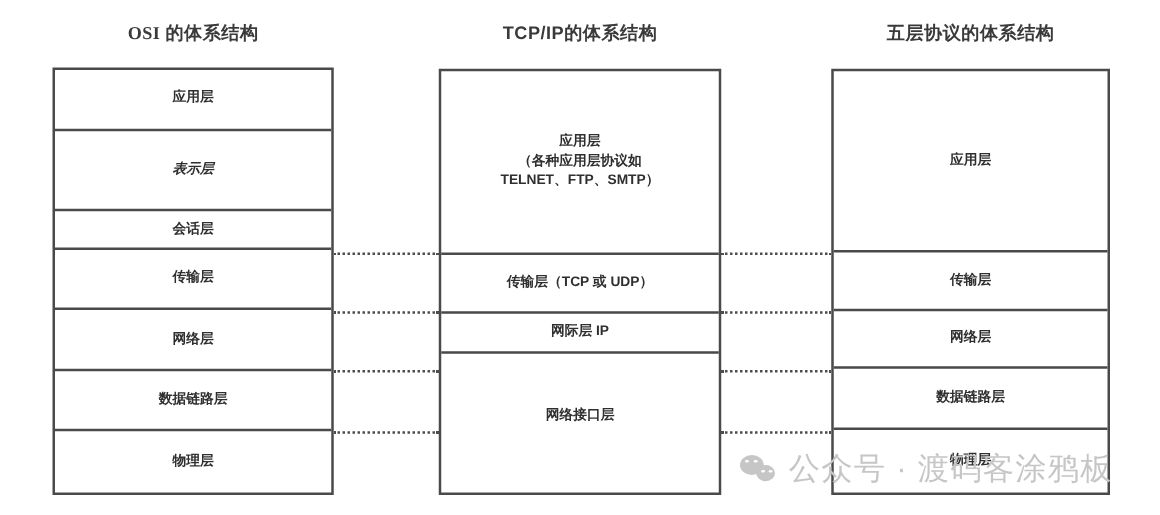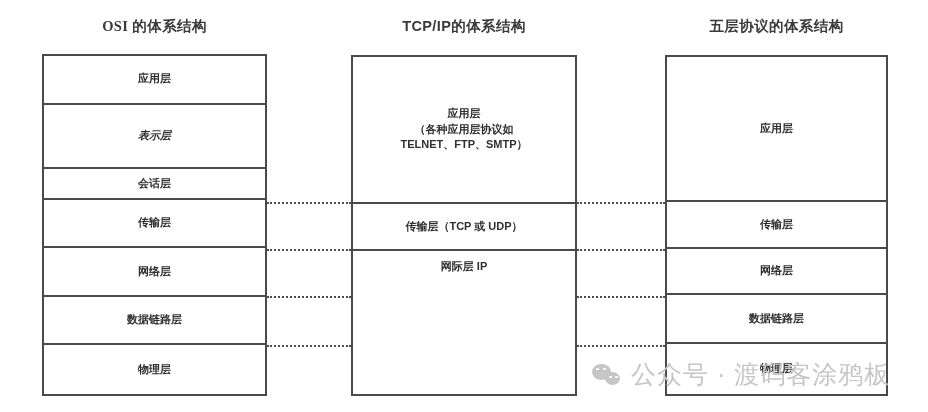--- a/index.html
+++ b/index.html
@@ -145,20 +145,23 @@
         <span class="multiline">应用层
 （各种应用层协议如
 TELNET、FTP、SMTP）</span>
       </div>
     <div class="cell" style="height:47px;">
         <span>传输层（TCP 或 UDP）</span>
       </div>
     <div class="cell" style="height:32px;">
         <span>网际层 IP</span>
       </div>
+    <div class="cell" style="height:100px;">
+        <span>网络接口层</span>
+      </div>
   </div>
 
   <div class="stack" style="left:665px; top:55px; width:223px; height:341px;">
     <div class="cell" style="height:147px;">
         <span>应用层</span>
       </div>
     <div class="cell" style="height:47px;">
         <span>传输层</span>
       </div>
     <div class="cell" style="height:47px;">

